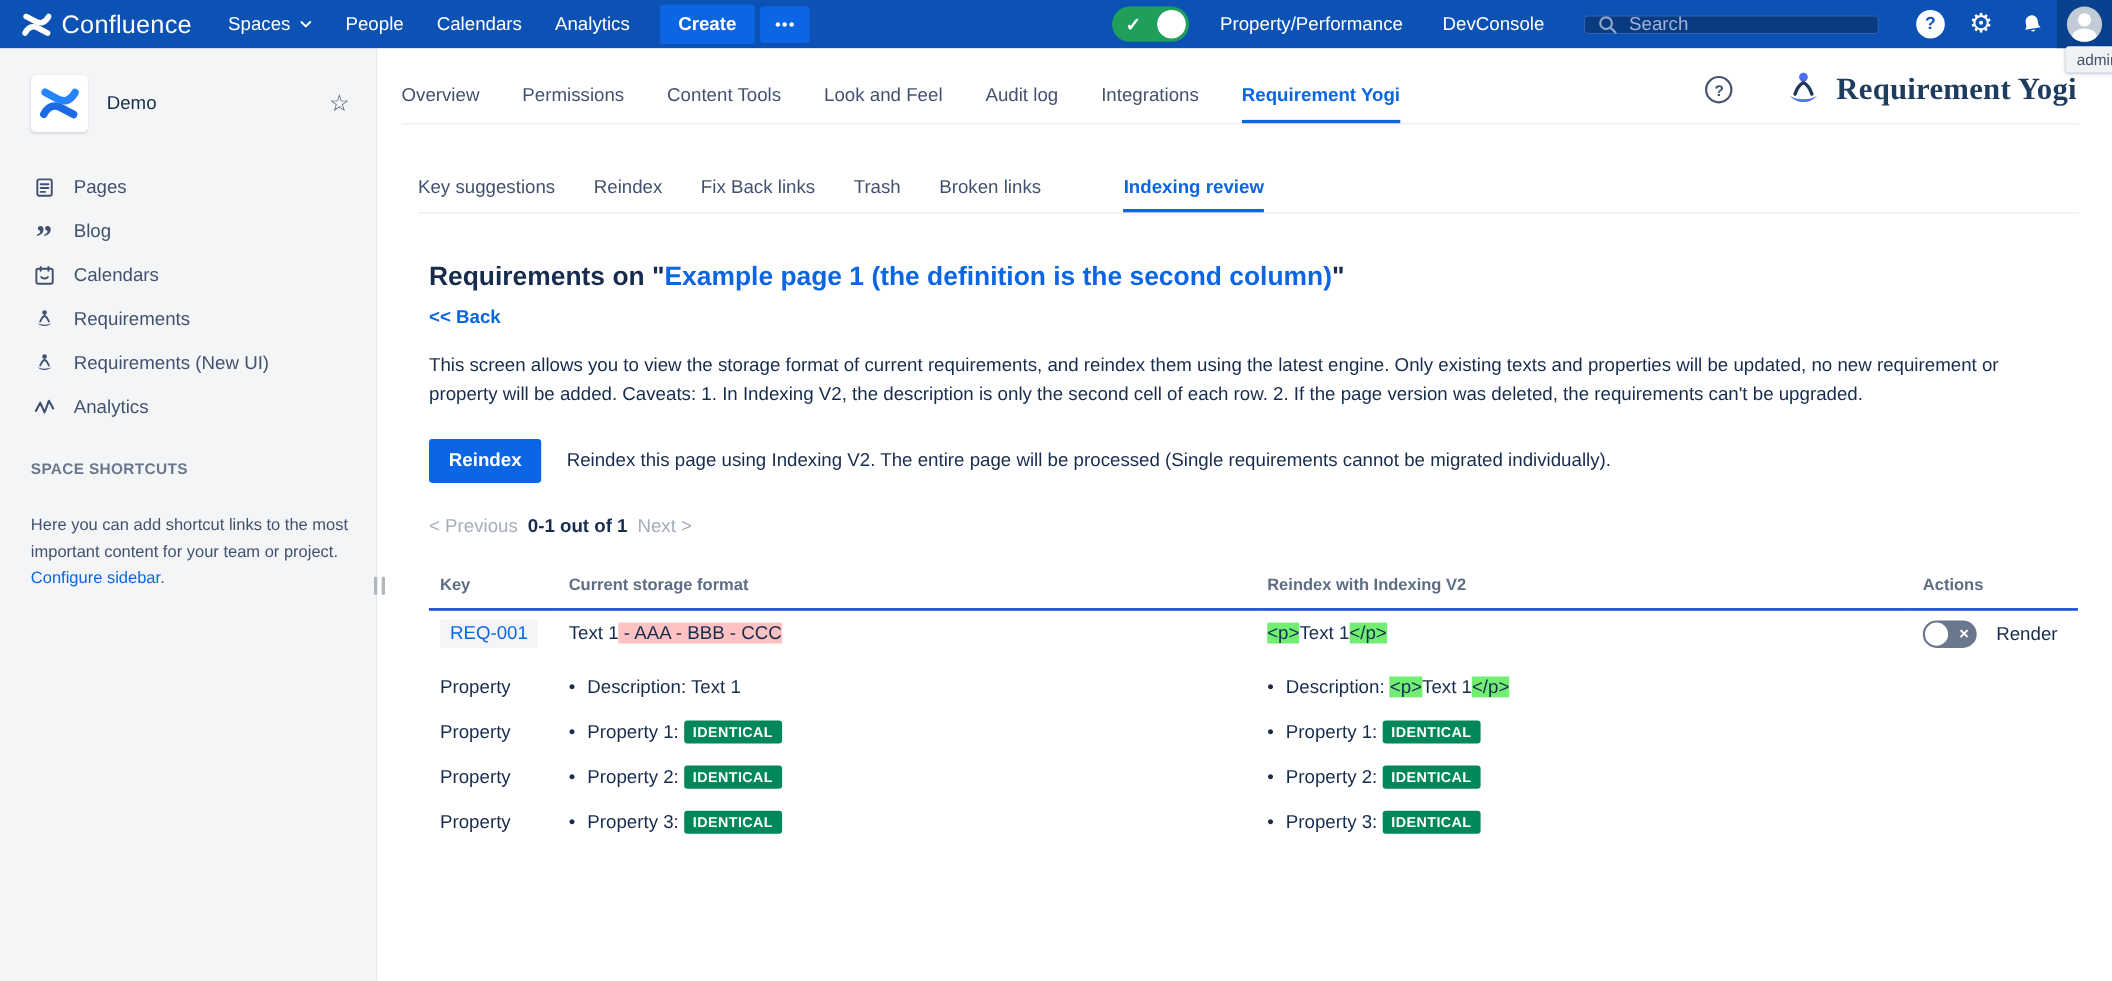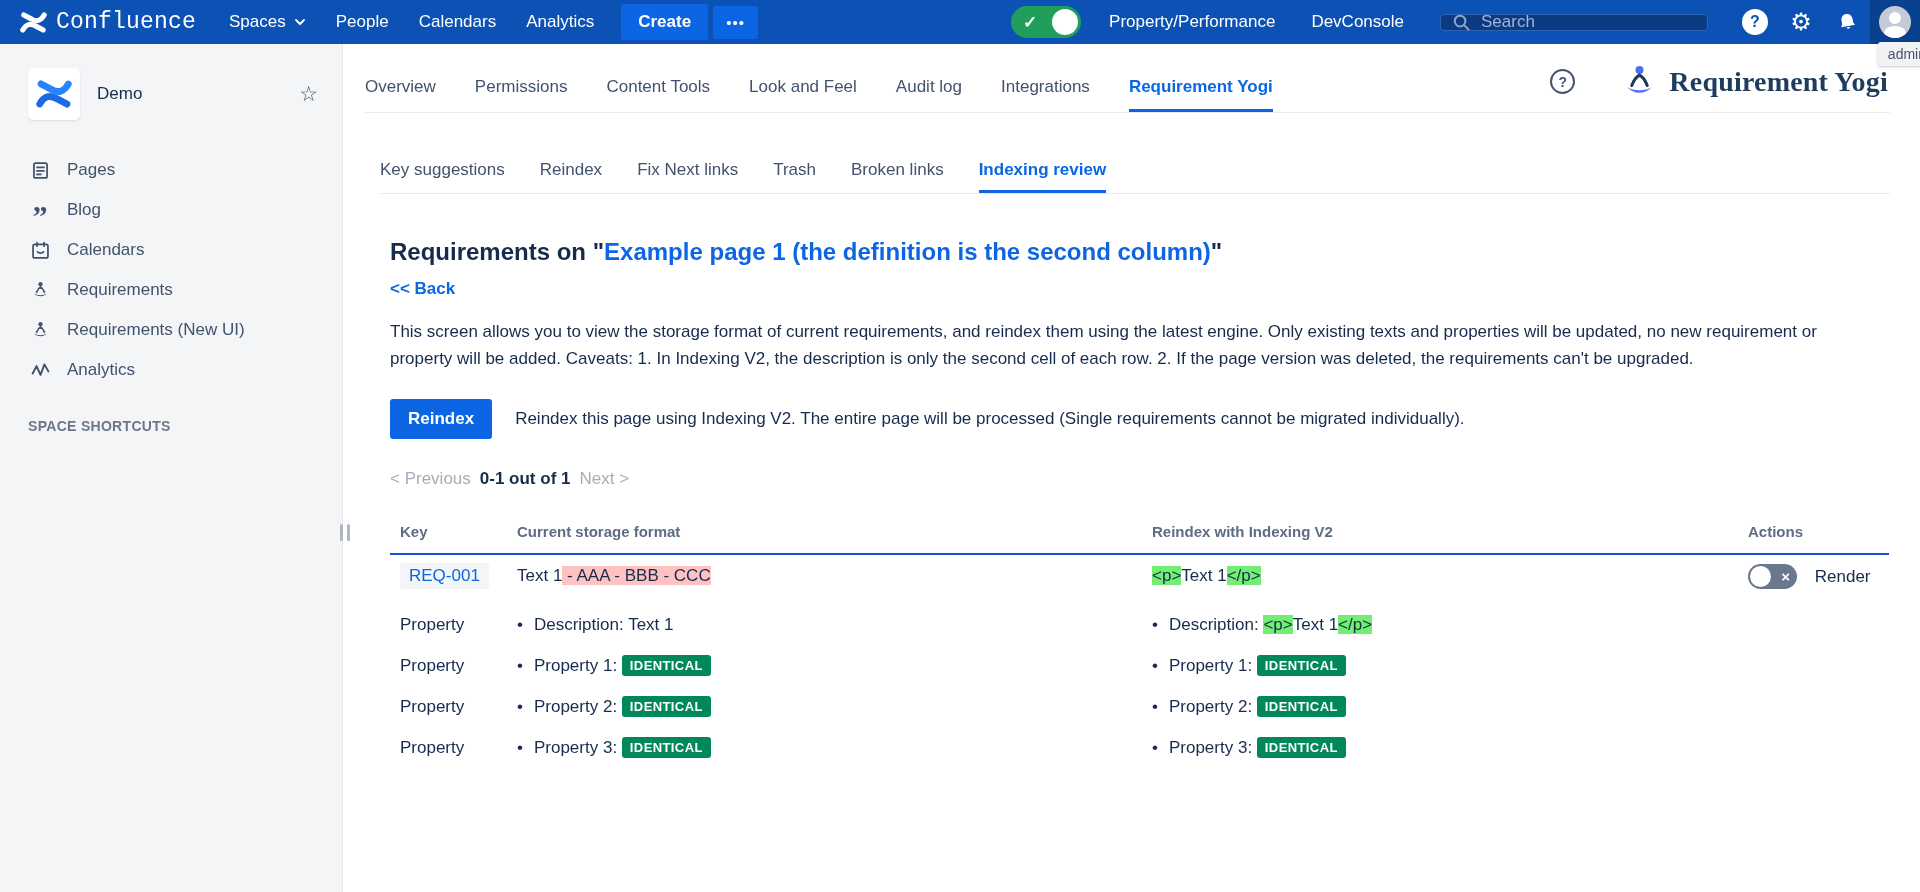--- a/index.html
+++ b/index.html
@@ -6,21 +6,21 @@
   html,body { width:1920px; height:892px; }
   body {
     font-family:"Liberation Sans", sans-serif;
     background:#ffffff; color:#172B4D;
     position:relative; overflow:hidden;
   }
   
   .topnav { height:44px; background:#0C52B4; display:flex; align-items:center; padding:0 0 0 14px; color:#fff; }
   .brand { display:flex; align-items:center; gap:9px; padding:0 18px 0 6px; cursor:pointer; }
   .brand svg { width:27px; height:27px; }
-  .brand-name { font-size:23px; font-weight:500; letter-spacing:.2px;font-family:Liberation Mono, monospace; }
+  .brand-name { font-size:23px; font-weight:500; letter-spacing:.2px; }
   .nav-item { font-size:17px; padding:0 15px; height:44px; display:flex; align-items:center; gap:8px; cursor:pointer; }
   .chev svg { width:12px; height:12px; display:block; }
   .create-btn { background:#0C66E4; border:none; color:#fff; border-radius:3px; padding:8px 17px; font-size:17px; font-weight:600; margin-left:12px; cursor:pointer; font-family:inherit; }
   .more-btn { background:#0C66E4; border:none; color:#fff; border-radius:3px; padding:8px 13px; font-size:15px; letter-spacing:1px; margin-left:5px; cursor:pointer; font-family:inherit; }
   .nav-spacer { flex:1; }
   .env-toggle { width:70px; height:32px; background:#1F9E5C; border-radius:17px; position:relative; display:flex; align-items:center; margin-right:28px; cursor:pointer; flex-shrink:0; }
   .env-toggle .check { color:#fff; font-size:17px; font-weight:700; margin-left:12px; }
   .env-toggle .knob { position:absolute; right:3px; top:3px; width:26px; height:26px; background:#fff; border-radius:50%; }
   .nav-link { font-size:17px; margin-right:36px; cursor:pointer; white-space:nowrap; }
   .search-box { width:268px; height:17px; background:#0A3B80; border:1px solid #2E62B5; border-radius:4px; display:flex; align-items:center; padding:0 11px; gap:10px; margin-right:24px; }
@@ -60,21 +60,21 @@
   .tab { font-size:17px; color:#42526E; padding-bottom:15px; cursor:pointer; }
   .tab.active { color:#0C66E4; font-weight:600; padding-bottom:12px; border-bottom:3px solid #0C66E4; }
   .tabs-right { position:absolute; right:2px; top:-14px; display:flex; align-items:center; gap:46px; }
   .help-outline { width:25px; height:25px; border-radius:50%; border:2px solid #44546F; color:#44546F; font-size:14px; font-weight:700; display:flex; align-items:center; justify-content:center; cursor:pointer; }
   .ry-logo { display:flex; align-items:center; gap:11px; }
   .ry-logo svg { width:37px; height:37px; }
   .ry-name { font-family:"Liberation Serif", serif; font-size:28px; font-weight:600; color:#1D3C5E; letter-spacing:.2px; }
 
   .subtabs { display:flex; gap:35px; margin:47px 0 0 15px; border-bottom:1px solid #EBECF0; }
   .subtab { font-size:17px; color:#42526E; padding-bottom:13px; cursor:pointer; }
-  .subtab.active { color:#0C66E4; font-weight:600; padding-bottom:10px; border-bottom:3px solid #0C66E4; }
+  .subtab.active { color:#0C66E4; font-weight:600; padding-bottom:10px; border-bottom:3px solid #0C66E4;margin-left:40px; }
 
   .content { padding-left:25px; }
   .req-heading { margin-top:44px; font-size:24px; font-weight:700; color:#172B4D; }
   .req-heading a { color:#0C66E4; text-decoration:none; cursor:pointer; }
   .back-link { display:inline-block; margin-top:13px; font-size:17px; font-weight:600; color:#0C66E4; text-decoration:none; cursor:pointer; }
   .desc { margin-top:19px; font-size:17px; line-height:27px; color:#172B4D; max-width:1490px; }
   .reindex-row { margin-top:27px; display:flex; align-items:center; gap:23px; }
   .reindex-btn { background:#0C66E4; color:#fff; font-size:17px; font-weight:700; padding:10px 18px; border-radius:3px; border:none; cursor:pointer; font-family:inherit; }
   .reindex-text { font-size:17px; }
   .pagination { margin-top:30px; font-size:17px; display:flex; gap:9px; align-items:center; }
@@ -221,20 +221,21 @@
     <div class="side-item">
       <span class="side-icon">
         <svg width="21" height="21" viewBox="0 0 24 24">
             <path d="M3 15.5 L7.5 7 L12 17 L16.5 5 L21 13" stroke="currentColor" stroke-width="2.2" fill="none" stroke-linecap="round" stroke-linejoin="round"></path>
           </svg>
       </span>
       <span>Analytics</span>
     </div>
 
     <div class="side-heading">SPACE SHORTCUTS</div>
+    <div class="side-text"><span>Here you can add shortcut links to the most important content for your team or project. </span><a>Configure sidebar</a><span>.</span></div>
   </div>
 
   <div class="main">
 
     <div class="tabs">
       <span class="tab">Overview</span>
       <span class="tab">Permissions</span>
       <span class="tab">Content Tools</span>
       <span class="tab">Look and Feel</span>
       <span class="tab">Audit log</span>
@@ -255,21 +256,21 @@
             <path d="M4 15.6 C8 20.6 16 20.6 20 15.6 C16 18.4 8 18.4 4 15.6 Z" fill="url(#rygrad)"></path>
           </svg>
           <span class="ry-name">Requirement Yogi</span>
         </div>
       </div>
     </div>
 
     <div class="subtabs">
       <span class="subtab">Key suggestions</span>
       <span class="subtab">Reindex</span>
-      <span class="subtab">Fix Next links</span>
+      <span class="subtab">Fix Back links</span>
       <span class="subtab">Trash</span>
       <span class="subtab">Broken links</span>
       <span class="subtab active">Indexing review</span>
     </div>
 
     <div class="content">
       <h2 class="req-heading"><span>Requirements on "</span><a>Example page 1 (the definition is the second column)</a><span>"</span></h2>
       <a class="back-link">&lt;&lt; Back</a>
       <p class="desc">This screen allows you to view the storage format of current requirements, and reindex them using the latest engine. Only existing texts and properties will be updated, no new requirement or property will be added. Caveats: 1. In Indexing V2, the description is only the second cell of each row. 2. If the page version was deleted, the requirements can't be upgraded.</p>
 

